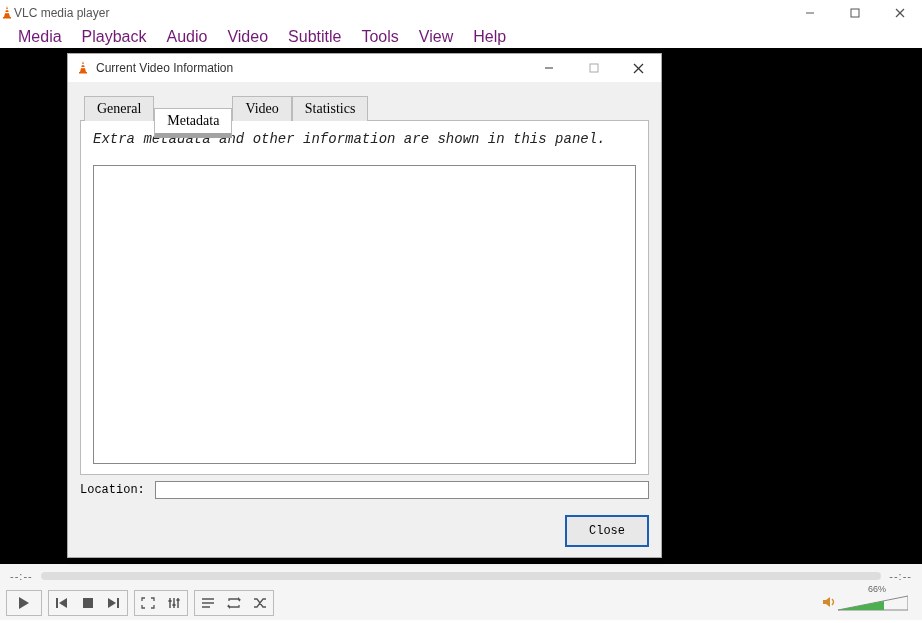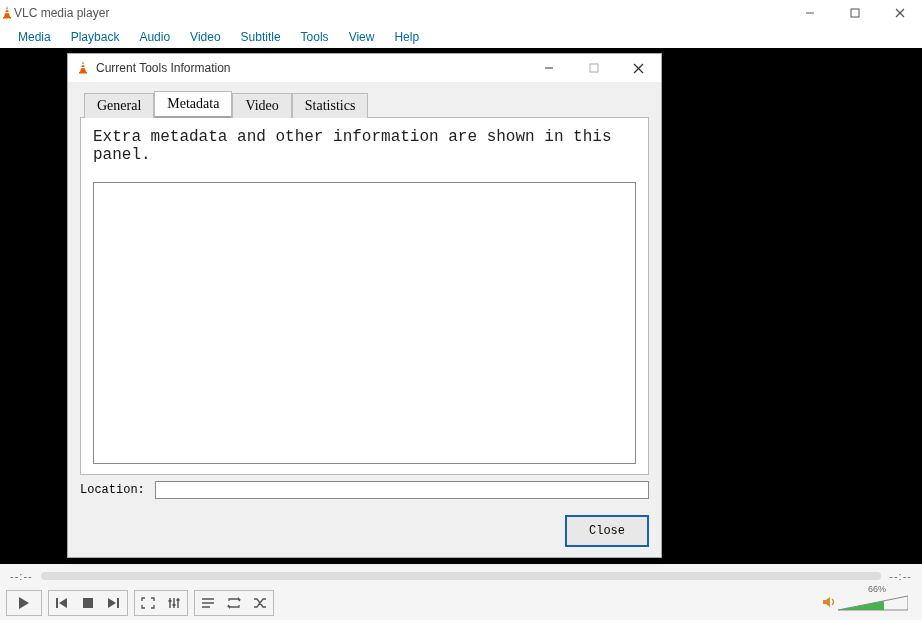--- a/index.html
+++ b/index.html
@@ -29,22 +29,22 @@
 .menubar {
   height: 22px;
   background: #fff;
   display: flex;
   align-items: center;
   padding-left: 8px;
   gap: 0;
 }
 .menu-item {
   padding: 3px 10px;
-  color: #0369a1;
-  font-size: 12px;
+  color: #701a75;
+  font-size: 16px;
 }
 .video-area {
   background: #000;
   width: 100%;
   height: 516px;
   position: relative;
 }
 .dialog {
   position: absolute;
   left: 67px; top: 5px;
@@ -78,30 +78,31 @@
   margin-left: 4px;
 }
 .tab {
   padding: 4px 12px;
   border: 1px solid #bbb;
   border-bottom: none;
   background: #e8e8e8;
   position: relative;
   top: 1px;
 }
-.tab.active { background: #fff; z-index: 2; top: 1px; border-bottom: 2px solid #a3a3a3;}
+.tab.active { background: #fff; z-index: 2; top: 18px; border-bottom: 5px solid #a3a3a3;}
 .tab-pane {
   background: #fff;
   border: 1px solid #bbb;
   flex: 1;
   padding: 10px 12px;
   display: flex;
   flex-direction: column;
   font-family: "Courier New", monospace;
-  font-size: 16px;
+  font-size: 14px;
+  font-style: italic;
 }
 .pane-desc { color: #222; margin-bottom: 18px; }
 .meta-box {
   border: 1px solid #888;
   flex: 1;
   background: #fff;
 }
 .loc-row {
   display: flex;
   align-items: center;
@@ -220,21 +221,21 @@
   <div class="dialog">
     <div class="dialog-titlebar">
       <span class="cone-svg">
         <svg width="14" height="14" viewBox="0 0 14 14">
             <polygon points="7,1 10,12 4,12" fill="#e85d00"></polygon>
             <rect x="3" y="12" width="8" height="1.5" fill="#e85d00"></rect>
             <rect x="5" y="4" width="4" height="1.2" fill="#fff"></rect>
             <rect x="4.5" y="7" width="5" height="1.2" fill="#fff"></rect>
           </svg>
       </span>
-      <span class="title">Current Tools Information</span>
+      <span class="title">Current Video Information</span>
       <div class="win-controls">
         <div class="win-btn">
             <svg width="10" height="10">
               <line x1="1" y1="5" x2="9" y2="5" stroke="#333" stroke-width="1"></line>
             </svg>
           </div>
         <div class="win-btn">
             <svg width="10" height="10">
               <rect x="1" y="1" width="8" height="8" fill="none" stroke="#aaa" stroke-width="1"></rect>
             </svg>

